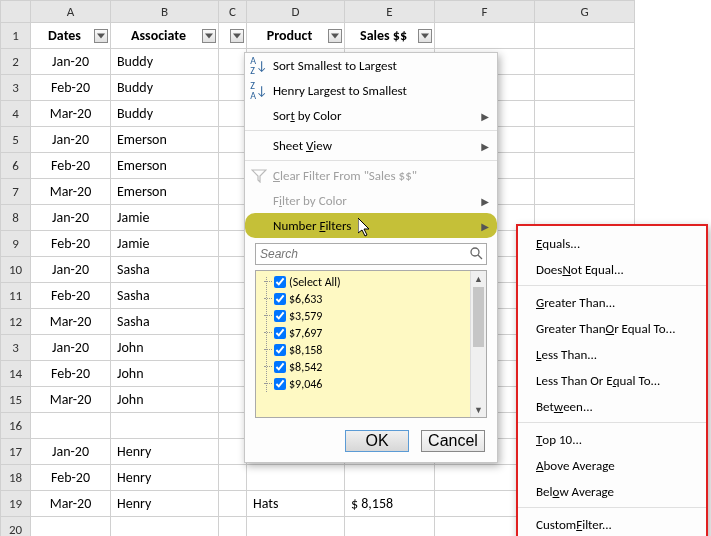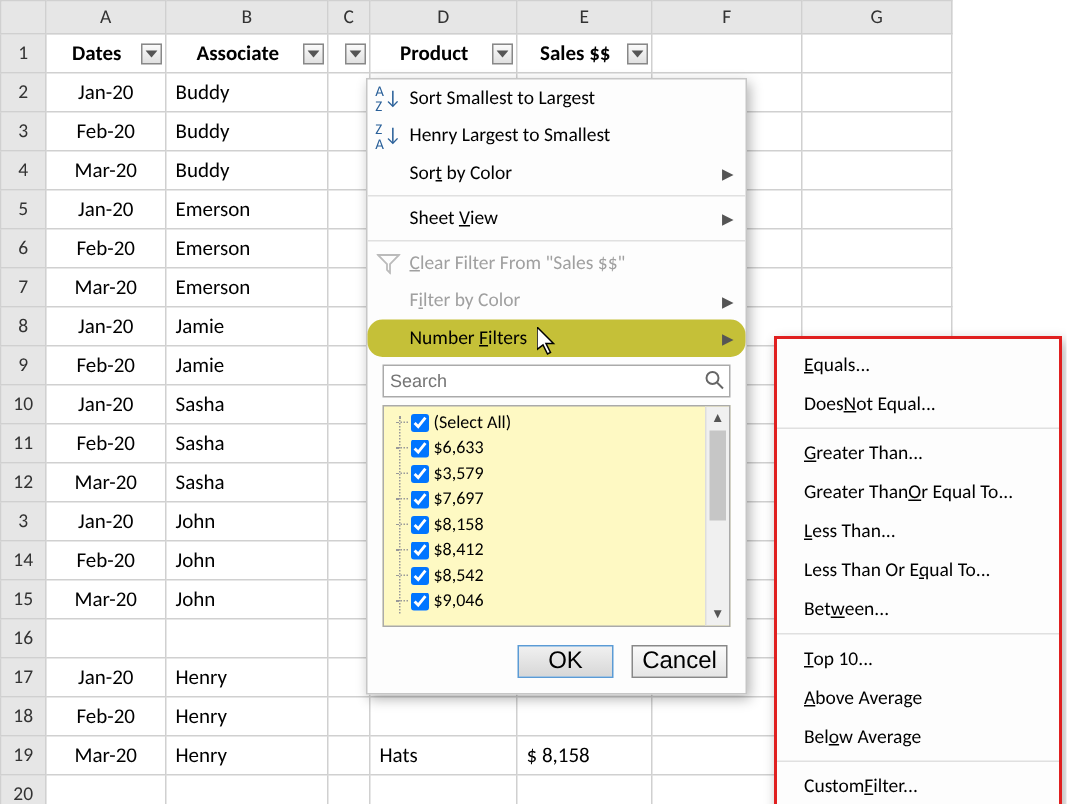--- a/index.html
+++ b/index.html
@@ -110,20 +110,21 @@
   .ctx-search {
     margin: 5px 10px;
     position: relative;
   }
   .ctx-search input {
     width: 100%;
     height: 22px;
     border: 1px solid #aaa;
     padding: 0 22px 0 4px;
     font-size: 12px;
+    font-style: italic;
     color: #888;
   }
   .ctx-search .mag {
     position: absolute;
     right: 4px; top: 3px;
     color: #666;
   }
   .ctx-list {
     margin: 0 10px 6px;
     border: 1px solid #aaa;
@@ -558,24 +559,20 @@
         <label>
           <input type="checkbox" checked="" style="">
           <span>$7,697</span>
         </label>
         <label>
           <input type="checkbox" checked="" style="">
           <span>$8,158</span>
         </label>
         <label>
           <input type="checkbox" checked="" style="">
-          <span>$8,412</span>
-        </label>
-        <label>
-          <input type="checkbox" checked="" style="">
           <span>$8,542</span>
         </label>
         <label>
           <input type="checkbox" checked="" style="">
           <span>$9,046</span>
         </label>
       </div>
     <div class="ctx-scrollbar">
       <div class="arr up">▲</div>
       <div class="thumb"></div>

